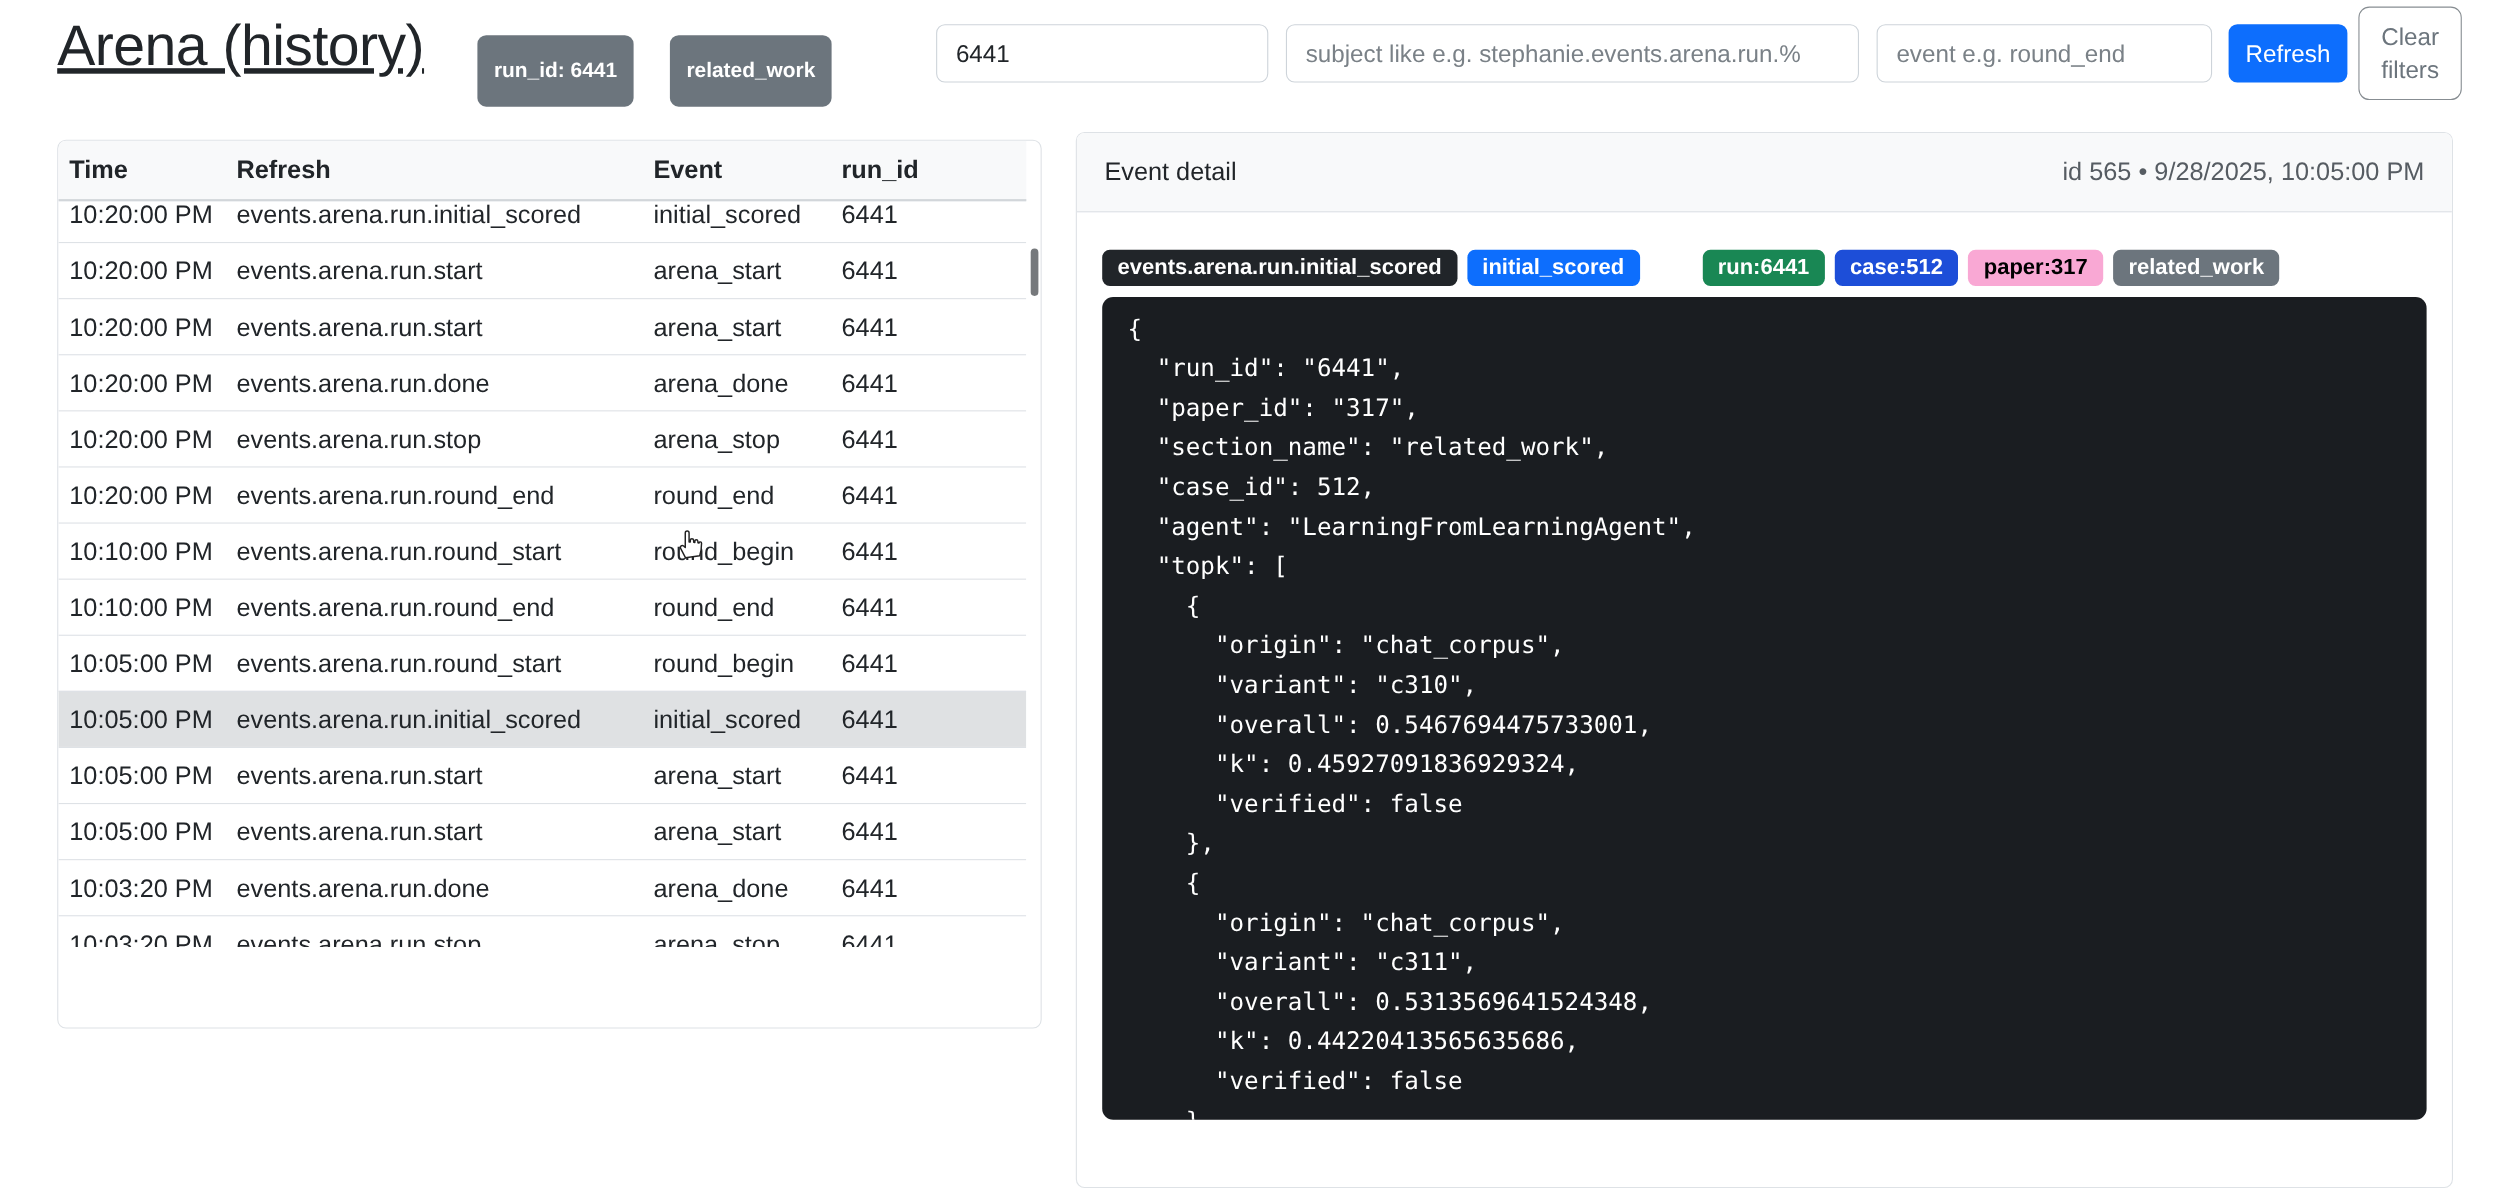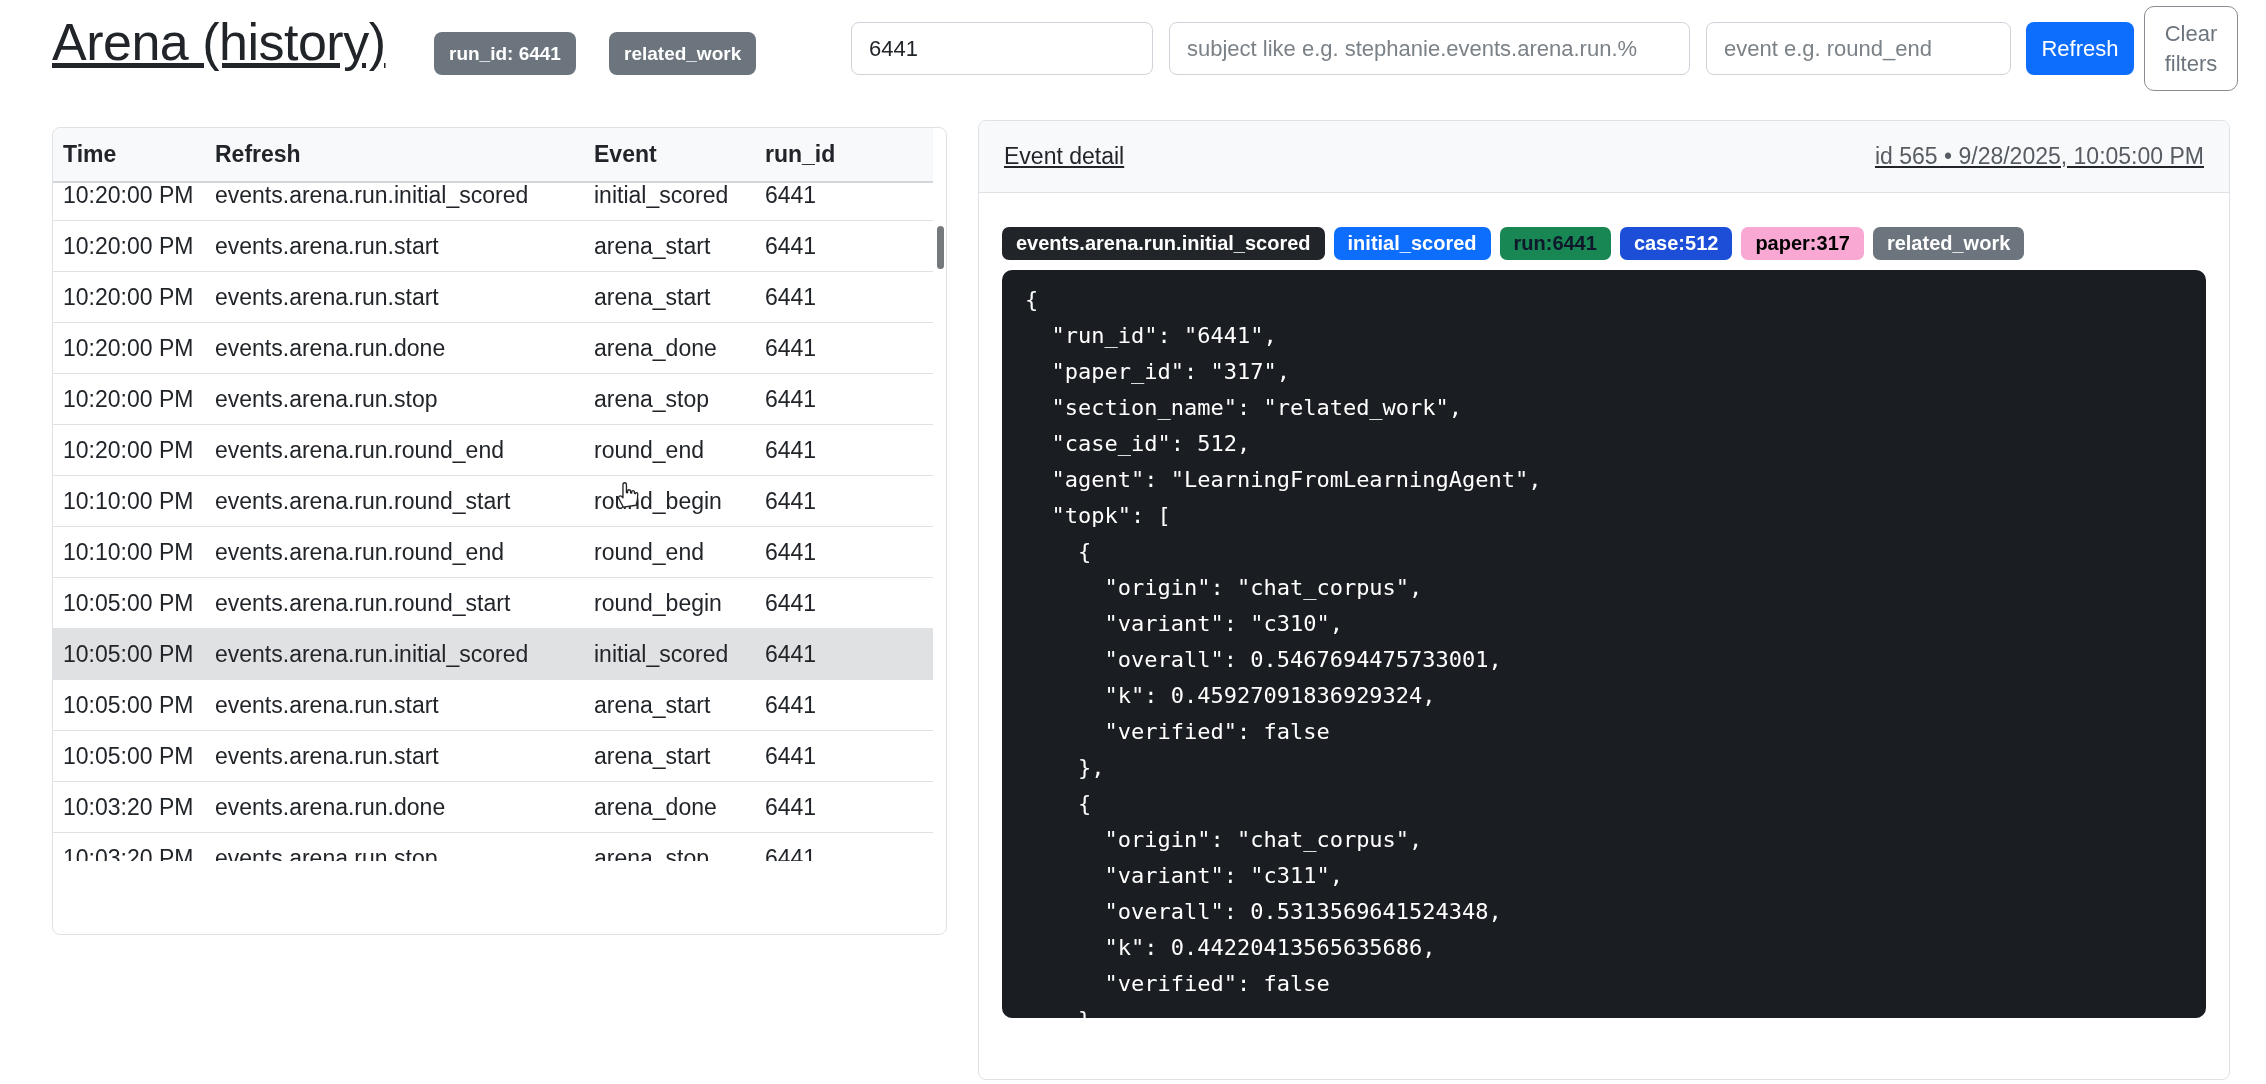--- a/index.html
+++ b/index.html
@@ -3,21 +3,21 @@
 <meta charset="utf-8">
 <style>
   html,body{margin:0;padding:0;background:#fff;}
   body{
     width:2266px;height:1084px;position:relative;overflow:hidden;
     font-family:"Liberation Sans","DejaVu Sans",sans-serif;color:#212529;
   }
   
   .page-title{position:absolute;left:52px;top:12px;font-size:52px;font-weight:400;letter-spacing:-0.5px;text-decoration:underline;}
   .hbadge{position:absolute;top:32px;height:33px;display:inline-flex;align-items:center;
-    background:#6c757d;color:#fff;font-size:19px;font-weight:700;border-radius:8px;padding:5px 15px;}
+    background:#6c757d;color:#fff;font-size:19px;font-weight:700;border-radius:8px;padding:16px 15px;}
   #hbadge-run{left:434px;} #hbadge-section{left:609px;}
   .tinput{position:absolute;top:22px;height:53px;border:1px solid #ced4da;border-radius:8px;
     font-size:22px;padding:0 17px;box-sizing:border-box;color:#212529;outline:none;
     font-family:"Liberation Sans","DejaVu Sans",sans-serif;}
   .tinput::placeholder{color:#7a8187;}
   #run-input{left:851px;width:302px;}
   #subject-input{left:1169px;width:521px;}
   #event-input{left:1706px;width:305px;}
   #refresh-btn{position:absolute;left:2026px;top:22px;width:108px;height:53px;background:#0d6efd;
     color:#fff;border:none;border-radius:8px;font-size:22px;cursor:pointer;
@@ -25,21 +25,21 @@
   #clear-btn{position:absolute;left:2144px;top:6px;width:94px;height:85px;background:#fff;color:#6c757d;
     border:1px solid #878d92;border-radius:10px;font-size:22px;line-height:1.35;cursor:pointer;padding:4px;
     font-family:"Liberation Sans","DejaVu Sans",sans-serif;}
   
   .card{position:absolute;background:#fff;border:1px solid #dee2e6;border-radius:8px;overflow:hidden;}
   #events-card{left:52px;top:127px;width:893px;height:806px;}
   #detail-card{left:978px;top:120px;width:1250px;height:958px;}
   .card-head{background:#f8f9fa;border-bottom:1px solid #dee2e6;display:flex;align-items:center;
     box-sizing:border-box;padding:0 25px;}
   #events-card .card-head{height:75px;}
-  #detail-card .card-head{height:72px;text-decoration:underline;}
+  #detail-card .card-head{height:72px;}
   .card-title{font-size:23px;}
   .meta{margin-left:auto;font-size:23px;color:#565c62;}
   
   .limit-wrap{margin-left:auto;position:relative;width:127px;height:47px;}
   #limit-select{width:100%;height:100%;appearance:none;-webkit-appearance:none;-moz-appearance:none;
     border:1px solid #ced4da;border-radius:8px;background:#fff;color:#212529;font-size:22px;
     padding:0 44px 0 18px;font-family:"Liberation Sans","DejaVu Sans",sans-serif;}
   .chev{position:absolute;right:13px;top:15px;pointer-events:none;}
   #tail-btn{margin-left:19px;width:56px;height:52px;background:#fff;border:1.5px solid #343a40;
     border-radius:8px;font-size:22px;color:#212529;cursor:pointer;
@@ -179,21 +179,21 @@
 
 <div class="card" id="detail-card">
   <div class="card-head">
     <span class="card-title">Event detail</span>
     <span class="meta">id 565 • 9/28/2025, 10:05:00 PM</span>
   </div>
   <div class="detail-body">
     <div class="badges-row">
         <span class="dbadge" style="background: rgb(33, 37, 41); color: rgb(255, 255, 255);">events.arena.run.initial_scored</span>
         <span class="dbadge" style="background: rgb(13, 110, 253); color: rgb(255, 255, 255);">initial_scored</span>
-        <span class="dbadge" style="background: rgb(25, 135, 84); color: #0f172a;">run:6441</span>
+        <span class="dbadge" style="background: rgb(25, 135, 84); color: #ffffff; margin-left: 48px;">run:6441</span>
         <span class="dbadge" style="background: #1d4ed8; color: rgb(255, 255, 255);">case:512</span>
         <span class="dbadge" style="background: #f9a8d4; color: rgb(0, 0, 0);">paper:317</span>
         <span class="dbadge" style="background: rgb(108, 117, 125); color: rgb(255, 255, 255);">related_work</span>
       </div>
     <pre id="json-pre">{
   "run_id": "6441",
   "paper_id": "317",
   "section_name": "related_work",
   "case_id": 512,
   "agent": "LearningFromLearningAgent",

